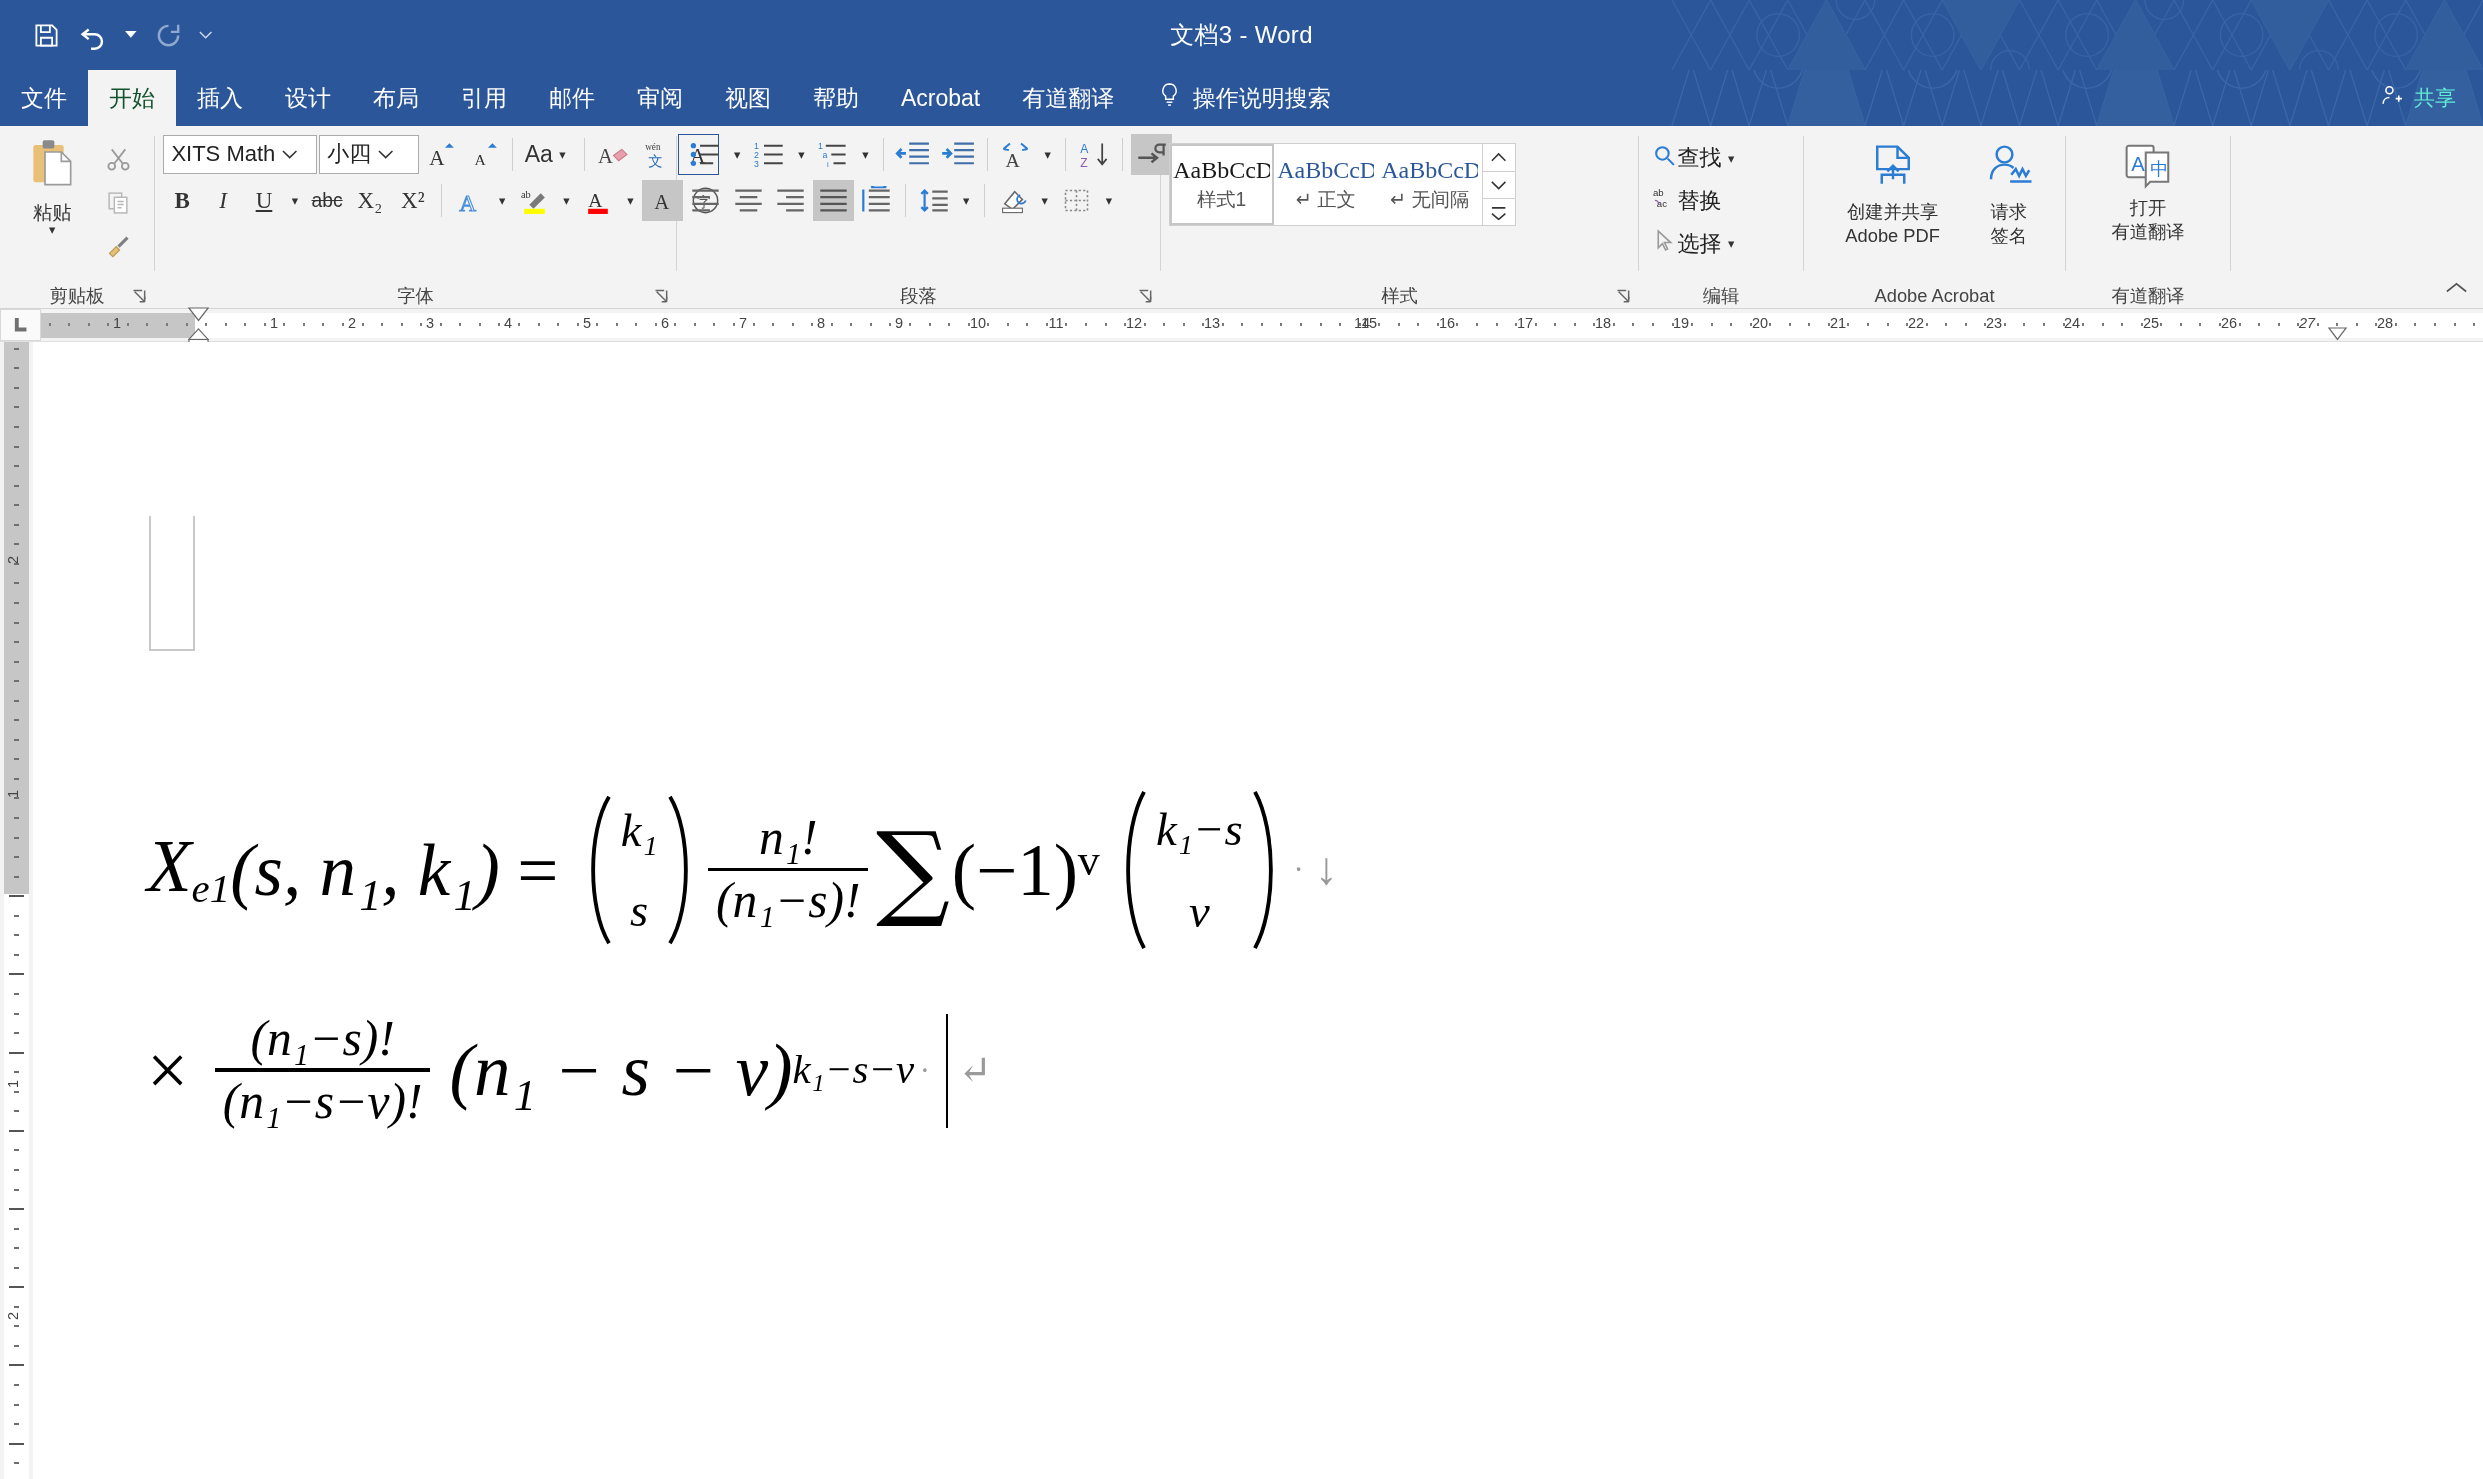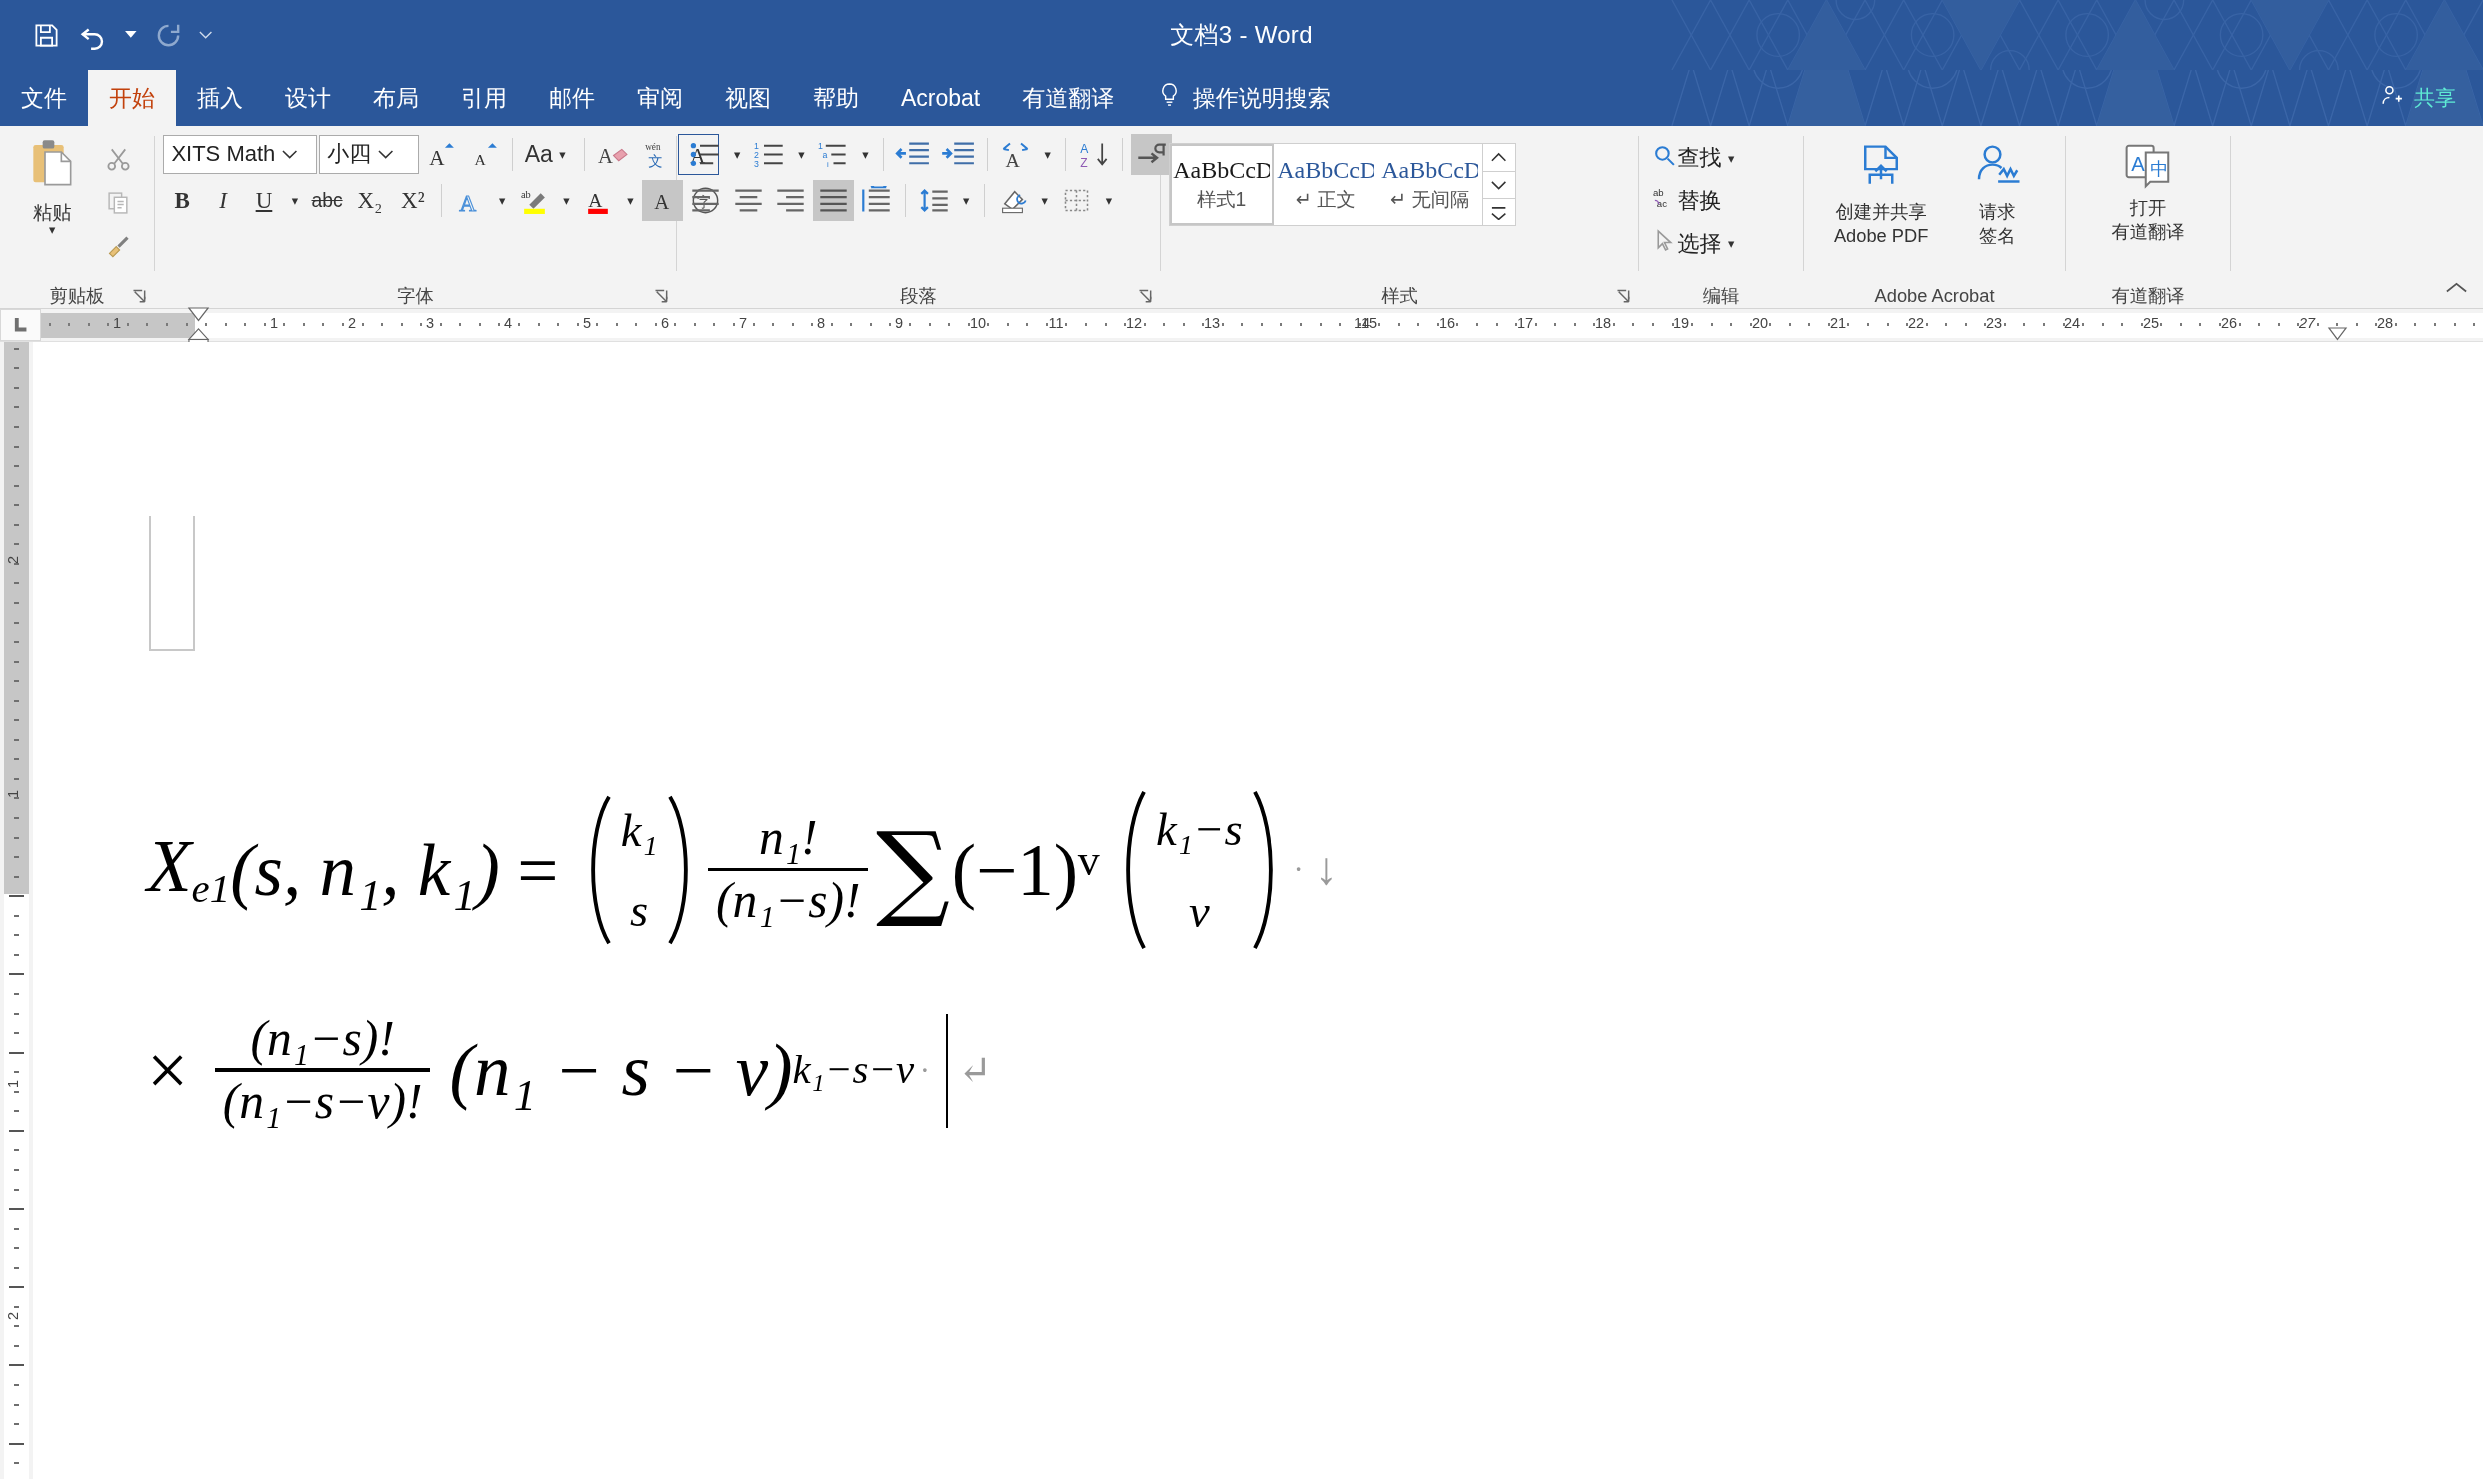--- a/index.html
+++ b/index.html
@@ -56,21 +56,21 @@
     height: 56px; background: #2b579a; display: flex; align-items: flex-end;
     overflow: hidden;
   }
   .tabsrow .tb-pattern2 {
     position:absolute; right:0; top:-70px; width: 869px; height: 126px; pointer-events:none;
   }
   .tab {
     height: 56px; padding: 0 21px; color: #ffffff; font-size: 23px;
     display: flex; align-items: center; z-index: 2;
   }
-  .tab.active { background: #f3f3f3; color: #c2410c; }
+  .tab.active { background: #f3f3f3; color: #14532d; }
   .tellme {
     display:flex; align-items:center; gap:11.6px; color:#fff; font-size:23px;
     padding-left: 23px; height: 56px; z-index:2;
   }
   .share {
     margin-left: auto; color:#5eead4; font-size:21px; display:flex; align-items:center;
     gap: 9.7px; padding-right: 27px; height:56px; z-index:2;
   }
 
   
@@ -690,21 +690,21 @@
           <span>选择</span>
           <span class="caret">▾</span>
         </div>
       </div>
     </div>
     <div class="grp-label">编辑</div>
   </div>
   <div class="grp-sep"></div>
 
   <div class="grp" style="width:261px">
-    <div class="grp-body" style="justify-content:center;gap:9.7px;padding-top:11.6px">
+    <div class="grp-body" style="justify-content:flex-end;gap:9.7px;padding-top:11.6px">
       <div class="bigbtn">
         <span>
           <svg width="54" height="54" viewBox="0 0 48 48" fill="none" stroke="#2b7cd3" stroke-width="2.2">
             <path d="M10 5 h18 l10 10 v10 h-28 z"></path>
               <path d="M28 5 v10 h10"></path>
             <path d="M14 38 v-8 h20 v8"></path>
               <path d="M24 22 v12 M19 27 l5 -5 l5 5"></path>
           </svg>
         </span>
         <span class="t">创建并共享</span>

